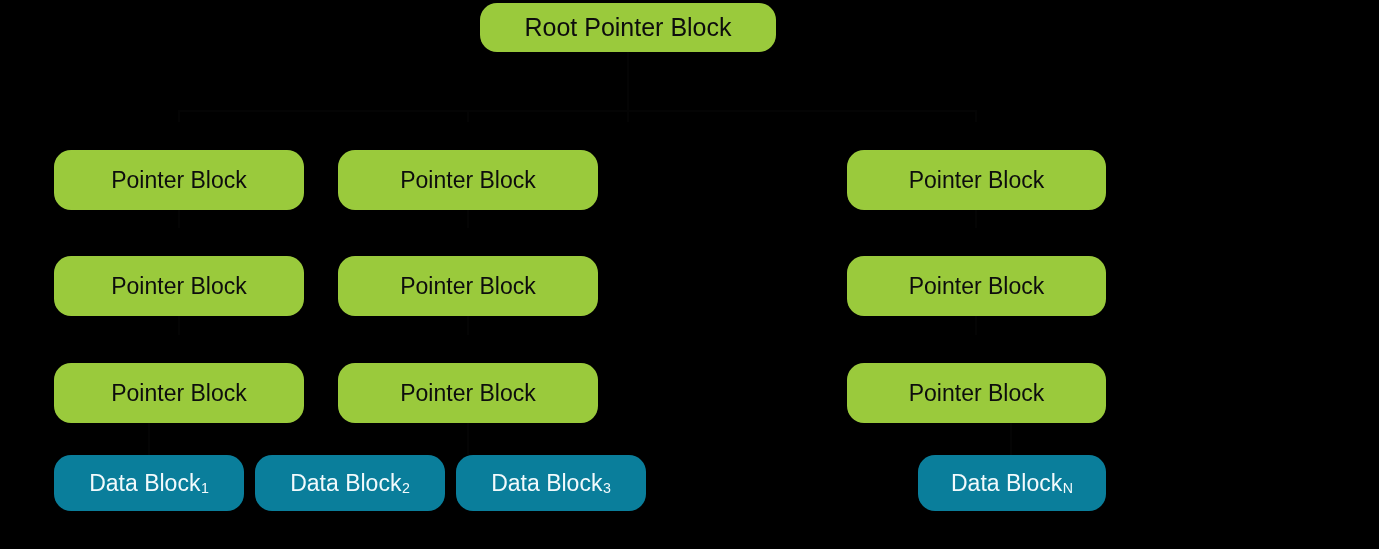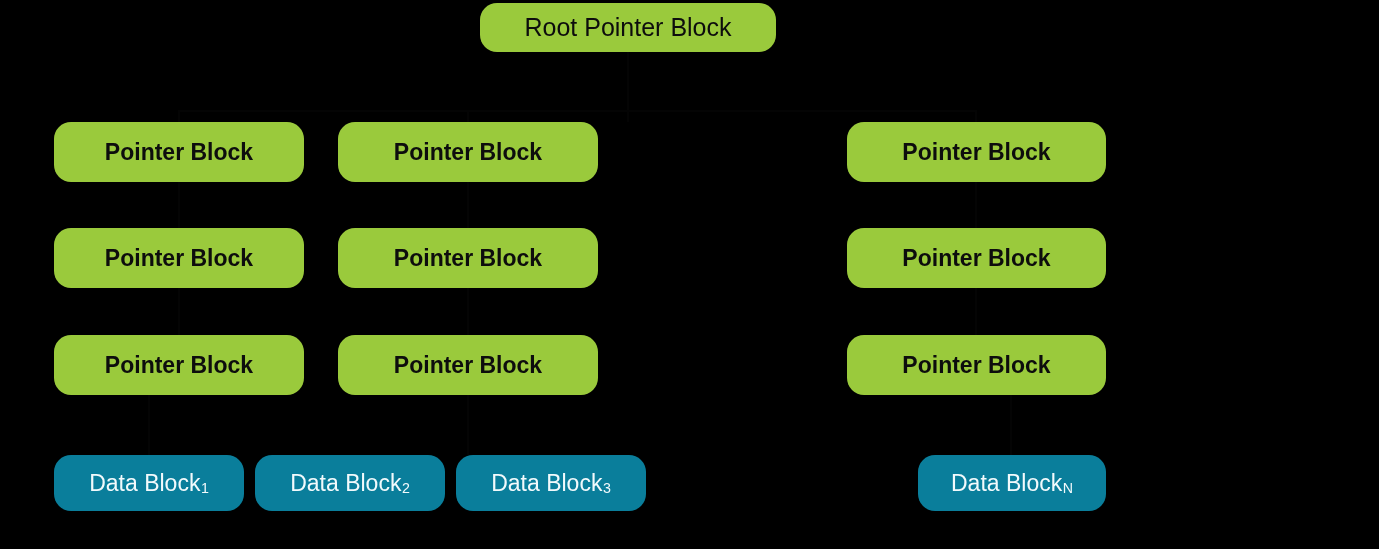--- a/index.html
+++ b/index.html
@@ -25,21 +25,22 @@
     box-sizing: border-box;
     border-radius: 17px;
     white-space: nowrap;
     line-height: 1;
     user-select: none;
   }
   .block.pointer {
     background: #9ACA3C;
     color: #0D0D0D;
     font-size: 23px;
-    font-weight: 700;
+    font-weight: 400;
+    margin-top: 28px;
   }
   .block.root {
     background: #9ACA3C;
     color: #0D0D0D;
     font-size: 25px;
     font-weight: 400;
   }
   .block.data {
     background: #0A7E9B;
     color: #F2FAFC;

